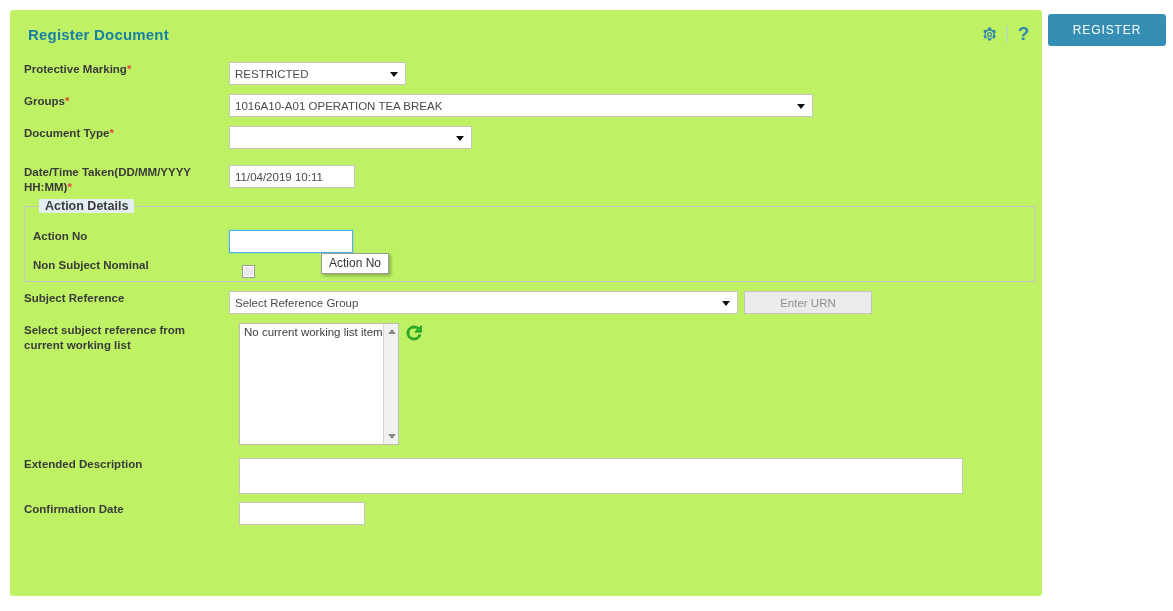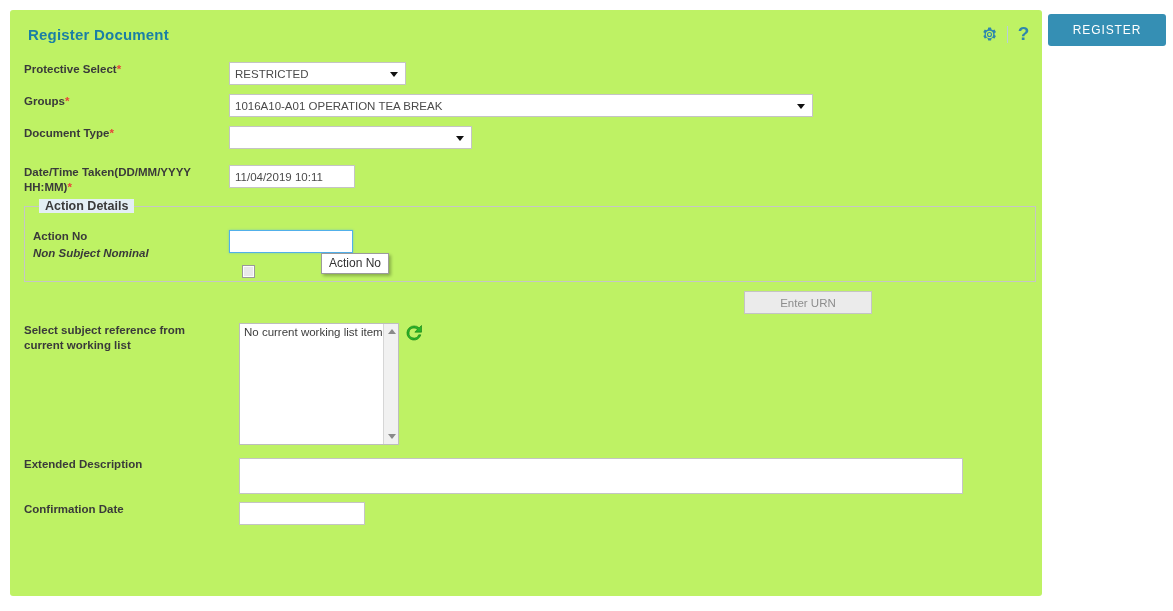--- a/index.html
+++ b/index.html
@@ -286,21 +286,21 @@
       <svg width="17" height="17" viewBox="0 0 24 24" fill="#2e87ad">
         <path d="M12 8.4a3.6 3.6 0 1 0 0 7.2 3.6 3.6 0 0 0 0-7.2zm0 5.6a2 2 0 1 1 0-4 2 2 0 0 1 0 4z"></path>
         <path d="M20.6 13.6l-1.5-.9c.1-.45.15-.9.15-1.35s-.05-.9-.15-1.35l1.5-.9a.7.7 0 0 0 .27-.93l-1.6-2.77a.7.7 0 0 0-.92-.28l-1.52.88c-.7-.58-1.5-1.02-2.36-1.3V2.95a.7.7 0 0 0-.7-.7h-3.2a.7.7 0 0 0-.7.7v1.75c-.87.28-1.66.72-2.36 1.3l-1.52-.88a.7.7 0 0 0-.92.28L3.47 8.17a.7.7 0 0 0 .26.93l1.5.9c-.1.45-.15.9-.15 1.35s.05.9.15 1.35l-1.5.9a.7.7 0 0 0-.26.93l1.6 2.77a.7.7 0 0 0 .92.28l1.52-.88c.7.58 1.49 1.02 2.36 1.3v1.75a.7.7 0 0 0 .7.7h3.2a.7.7 0 0 0 .7-.7V18c.86-.28 1.66-.72 2.36-1.3l1.52.88a.7.7 0 0 0 .92-.28l1.6-2.77a.7.7 0 0 0-.27-.93zM12 17.2A5.2 5.2 0 1 1 12 6.8a5.2 5.2 0 0 1 0 10.4z"></path>
       </svg>
     </span>
     <span id="hdr-divider"></span>
     <span class="hdr-icon help">?</span>
   </div>
 
   <div class="row" style="top:52px;">
-    <div class="lbl"><span>Protective Select</span><span class="req">*</span></div>
+    <div class="lbl"><span>Protective Marking</span><span class="req">*</span></div>
     <div class="fld sel-wrap">
       <select class="ctl" style="width:177px;">
         <option>RESTRICTED</option>
       </select>
       <span class="sel-arrow"></span>
     </div>
   </div>
 
   <div class="row" style="top:84px;">
     <div class="lbl"><span>Groups</span><span class="req">*</span></div>
@@ -326,27 +326,34 @@
     <div class="lbl"><span>Date/Time Taken(DD/MM/YYYY HH:MM)</span><span class="req">*</span></div>
     <div class="fld" style="top:0;">
       <input class="ctl" style="width: 126px; height: 23px;" value="11/04/2019 10:11">
     </div>
   </div>
 
   <div id="action-details">
     <div id="action-details-legend">Action Details</div>
     <div class="lbl" style="left:8px;top:22px;">Action No</div>
     <input id="action-no-input" class="ctl" value="" style="">
-    <div class="lbl" style="left:8px;top:39px;font-style:italic;">Non Subject Nominal</div>
+    <div class="lbl" style="left:8px;top:51px;">Non Subject Nominal</div>
     <div id="nonsubj-cb"></div>
   </div>
 
   <div id="action-tooltip">Action No</div>
 
   <div class="row" style="top:281px;">
+    <div class="lbl">Subject Reference</div>
+    <div class="fld sel-wrap">
+      <select class="ctl" style="width:509px;">
+        <option>Select Reference Group</option>
+      </select>
+      <span class="sel-arrow"></span>
+    </div>
     <input class="ctl disabled" style="position: absolute; left: 734px; top: 0px; width: 128px; height: 23px; text-align: center;" placeholder="Enter URN">
   </div>
 
   <div class="row" style="top:313px;">
     <div class="lbl" style="width:190px;">Select subject reference from current working list</div>
   </div>
   <div id="worklist">
     <div id="worklist-item">No current working list items</div>
     <div id="worklist-scroll">
       <span class="sb-arrow up"></span>

